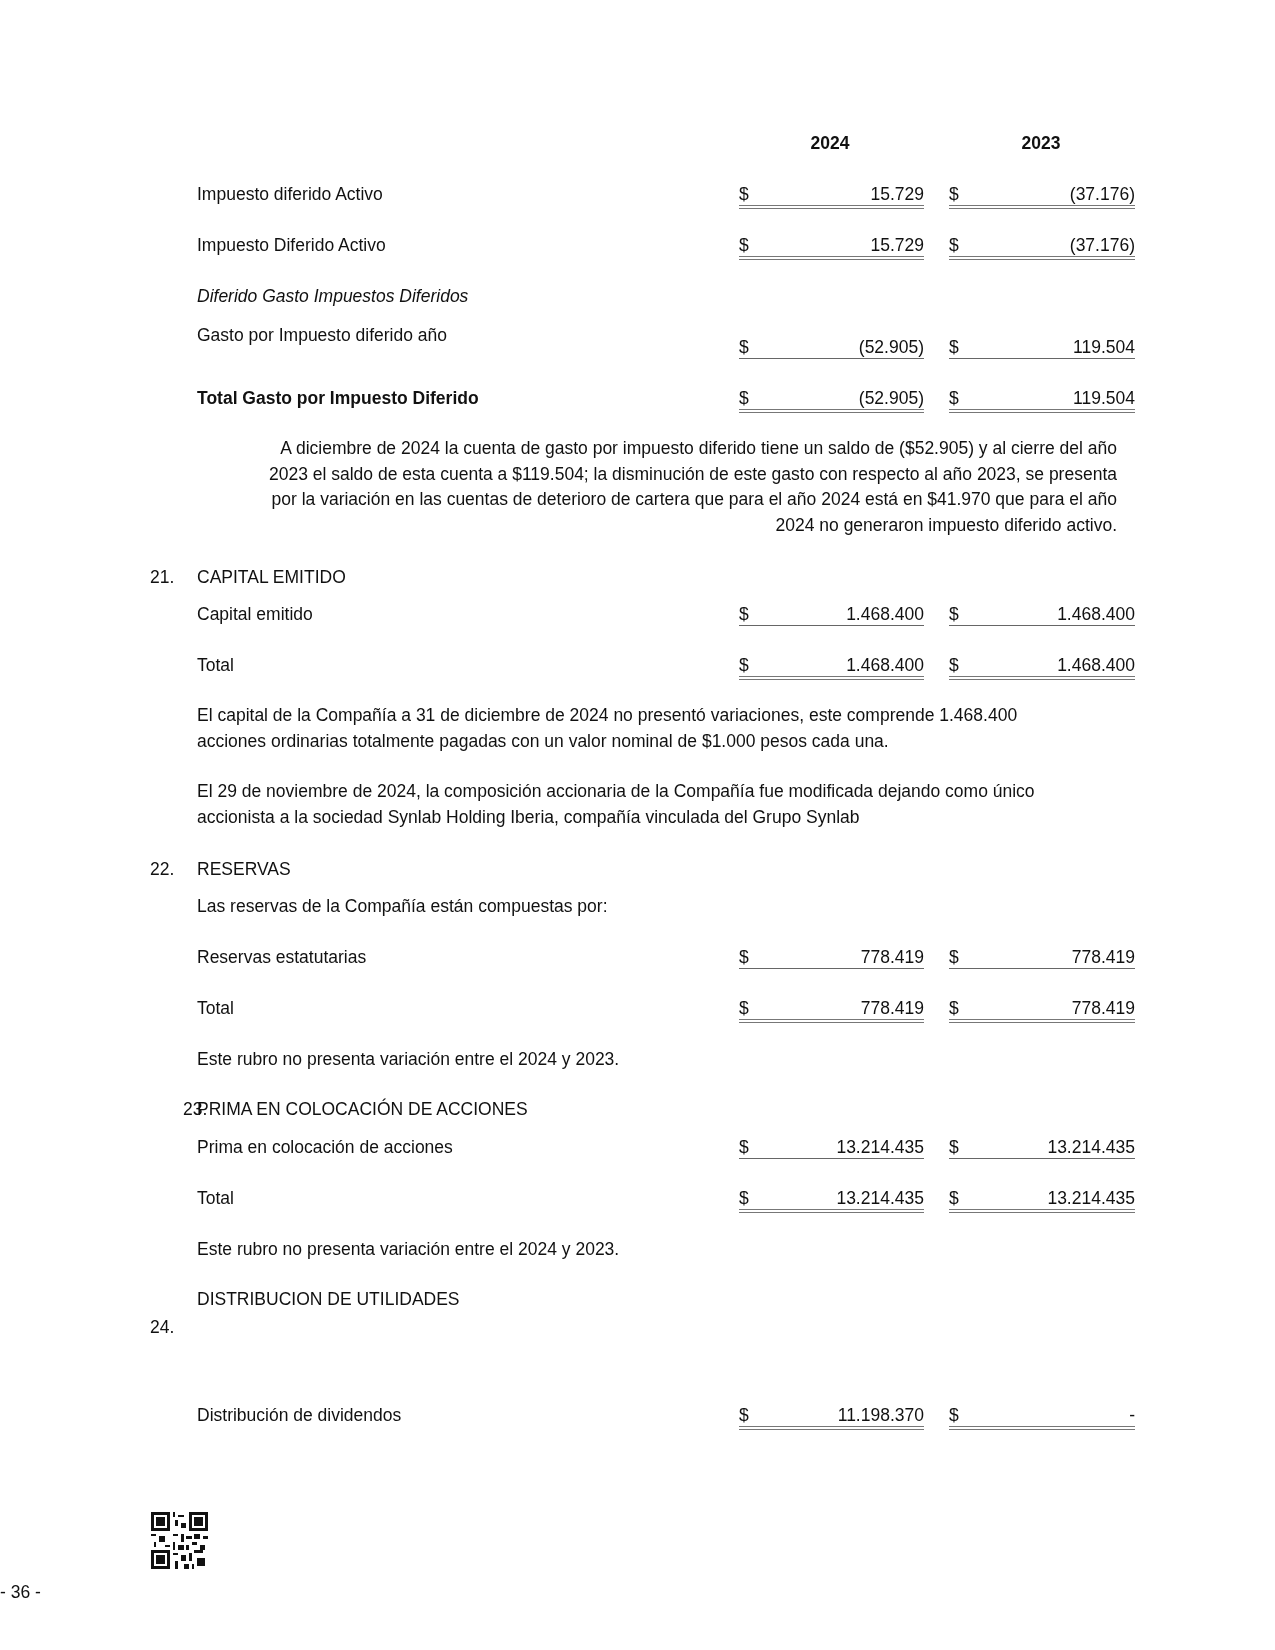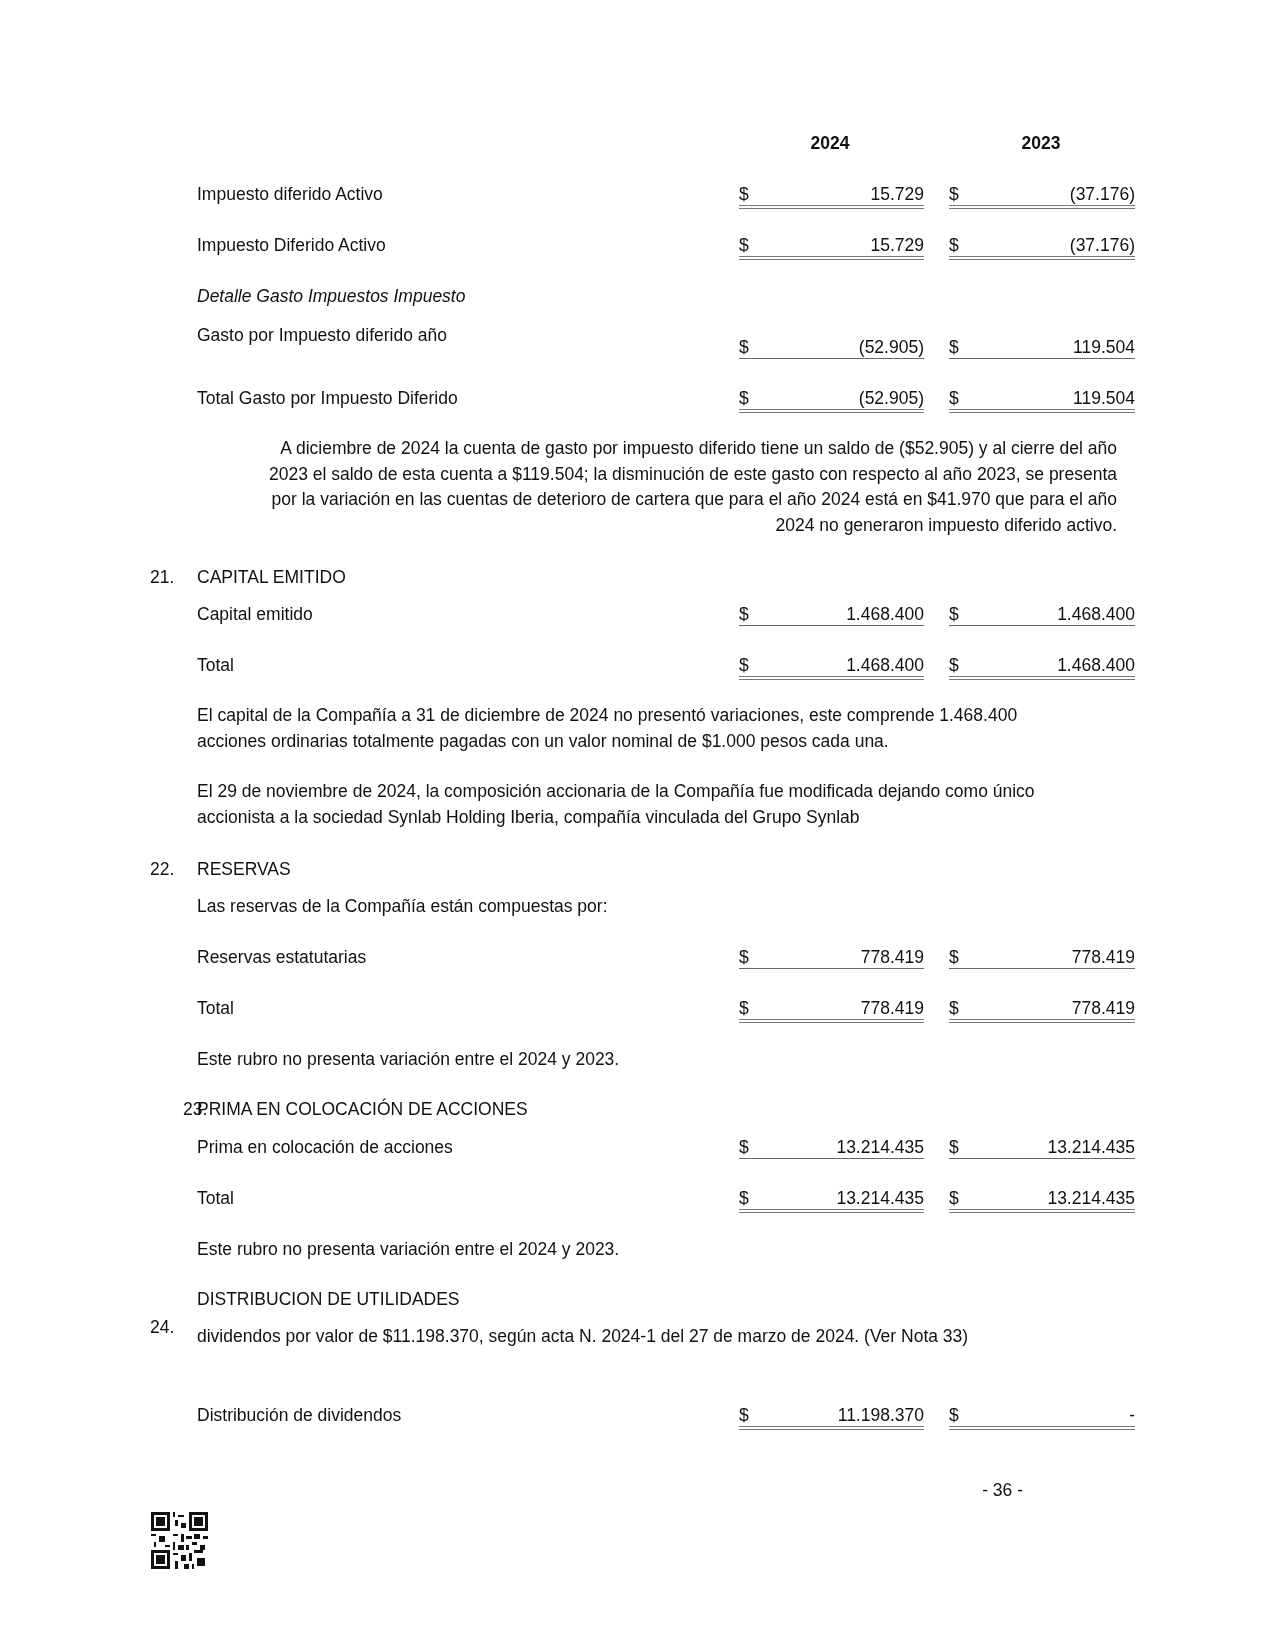--- a/index.html
+++ b/index.html
@@ -13,21 +13,21 @@
   .sec { left:197px; }
   .amt { position:absolute; height:22px; line-height:22px; }
   .amt .cur { position:absolute; left:0; top:0; }
   .amt .val { position:absolute; right:0; top:0; }
   .c1 { left:739px; width:185px; }
   .c2 { left:949px; width:186px; }
   .single { border-bottom:1.5px solid #666; }
   .double { border-bottom:4px double #777; }
   .para { position:absolute; left:197px; width:920px; line-height:25.5px; white-space:normal; }
   .qr { position:absolute; left:151px; top:1512px; width:57px; height:57px; }
-  .pgnum { position:absolute; left:0; width:1023px; top:1480px; text-align:right; }
+  .pgnum { position:absolute; left:0; width:1023px; top:1582px; text-align:left; }
 </style>
 </head>
 <body>
 
 <div class="abs yr" style="left:770px; top:132px;">2024</div>
 <div class="abs yr" style="left:981px; top:132px;">2023</div>
 
 <div class="abs lbl" style="top:183px;">Impuesto diferido Activo</div>
 <div class="amt c1 double" style="top:183px;">
     <span class="cur">$</span>
@@ -41,33 +41,33 @@
 <div class="abs lbl" style="top:234px;">Impuesto Diferido Activo</div>
 <div class="amt c1 double" style="top:234px;">
     <span class="cur">$</span>
     <span class="val">15.729</span>
   </div>
 <div class="amt c2 double" style="top:234px;">
     <span class="cur">$</span>
     <span class="val">(37.176)</span>
   </div>
 
-<div class="abs lbl ital" style="top:285px;">Detalle Gasto Impuestos Impuesto</div>
+<div class="abs lbl ital" style="top:285px;">Diferido Gasto Impuestos Diferidos</div>
 
 <div class="abs lbl" style="top:324px;text-align:right;">Gasto por Impuesto diferido año</div>
 <div class="amt c1 single" style="top:336px;">
     <span class="cur">$</span>
     <span class="val">(52.905)</span>
   </div>
 <div class="amt c2 single" style="top:336px;">
     <span class="cur">$</span>
     <span class="val">119.504</span>
   </div>
 
-<div class="abs lbl" style="top:387px;">Total Gasto por Impuesto Diferido</div>
+<div class="abs lbl" style="top:387px;font-weight:bold;">Total Gasto por Impuesto Diferido</div>
 <div class="amt c1 double" style="top:387px;">
     <span class="cur">$</span>
     <span class="val">(52.905)</span>
   </div>
 <div class="amt c2 double" style="top:387px;">
     <span class="cur">$</span>
     <span class="val">119.504</span>
   </div>
 
 <div class="para" style="top:436px;text-align:right;">
@@ -157,21 +157,20 @@
     <span class="cur">$</span>
     <span class="val">13.214.435</span>
   </div>
 
 <div class="abs lbl" style="top:1238px;">Este rubro no presenta variación entre el 2024 y 2023.</div>
 
 <div class="abs num" style="top:1316px;">24.</div>
 <div class="abs sec" style="top:1288px;">DISTRIBUCION DE UTILIDADES</div>
 
 <div class="para" style="top:1324px;">
-  <div>dividendos por valor de $11.198.370, según acta N. 2024-1 del 27 de marzo de 2024. (Ver Nota 33)</div>
 </div>
 
 <div class="abs lbl" style="top:1404px;">Distribución de dividendos</div>
 <div class="amt c1 double" style="top:1404px;">
     <span class="cur">$</span>
     <span class="val">11.198.370</span>
   </div>
 <div class="amt c2 double" style="top:1404px;">
     <span class="cur">$</span>
     <span class="val">-</span>

